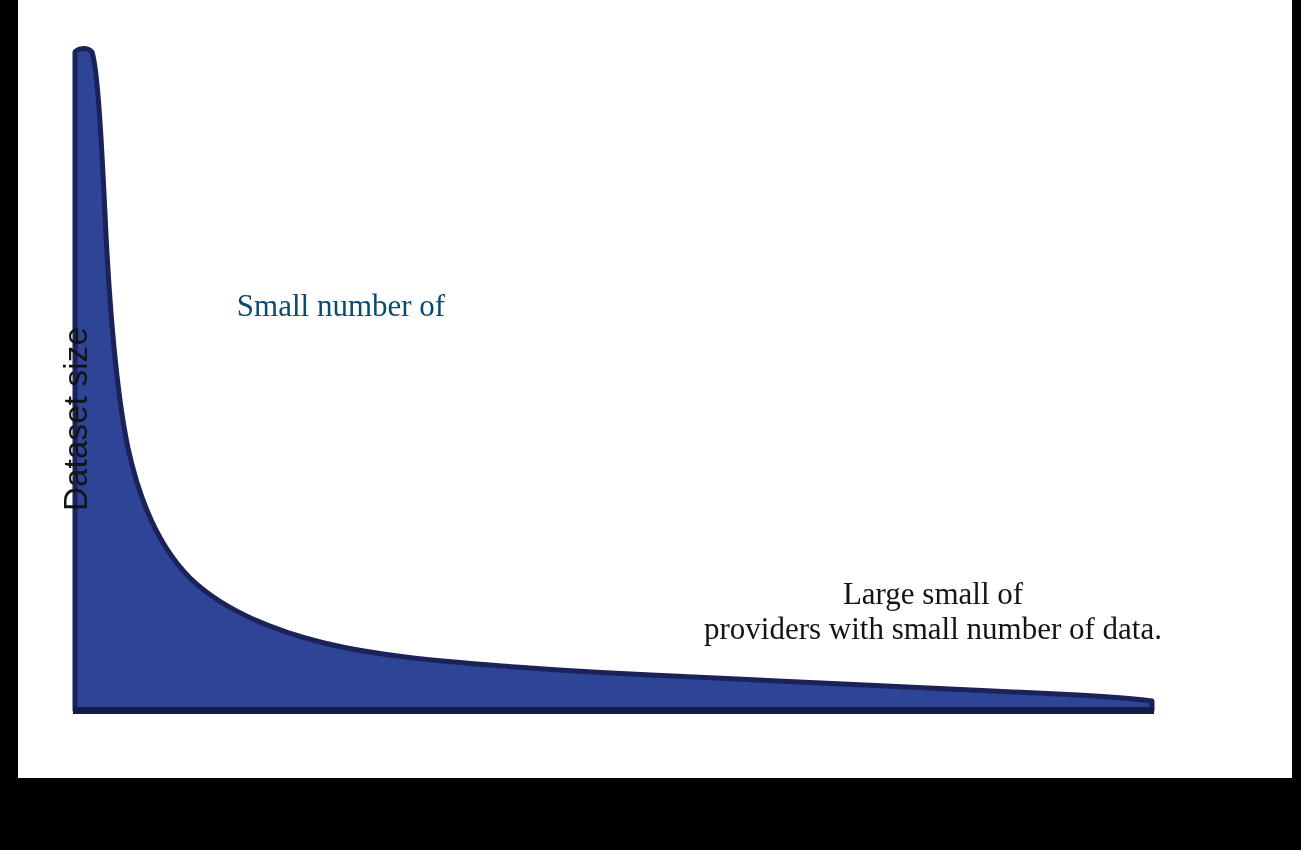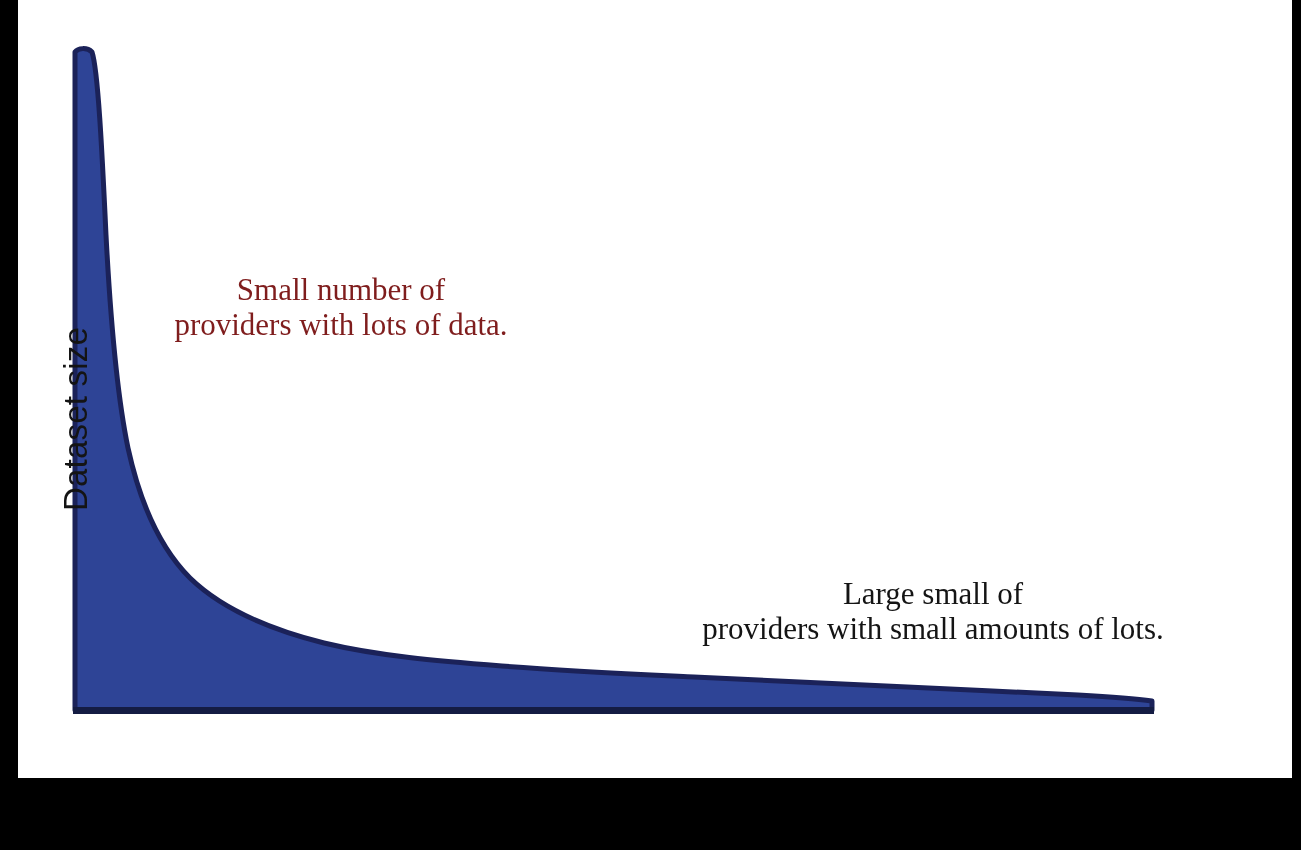--- a/index.html
+++ b/index.html
@@ -52,24 +52,23 @@
                C 930,689 998,692 1060,695
                C 1096,697 1120,699 1134,701
                L 1134,710
                Z"></path>
 
       <line x1="55" y1="710.5" x2="1136" y2="710.5" stroke="#141c43" stroke-width="7"></line>
     </svg>
 
     <div id="ylabel" style="color: rgb(20, 20, 20);">Dataset size</div>
 
-    <div id="annot-left" class="annot" style="color: #7f1d1d;">
+    <div id="annot-left" class="annot" style="color: #0c4a6e; margin-top: 16px;">
       <div>Small number of</div>
-      <div>providers with lots of data.</div>
     </div>
 
     <div id="annot-right" class="annot" style="color: rgb(20, 20, 20);">
       <div>Large small of</div>
-      <div>providers with small amounts of lots.</div>
+      <div>providers with small number of data.</div>
     </div>
 
   </div>
 </div>
 
 </body></html>

